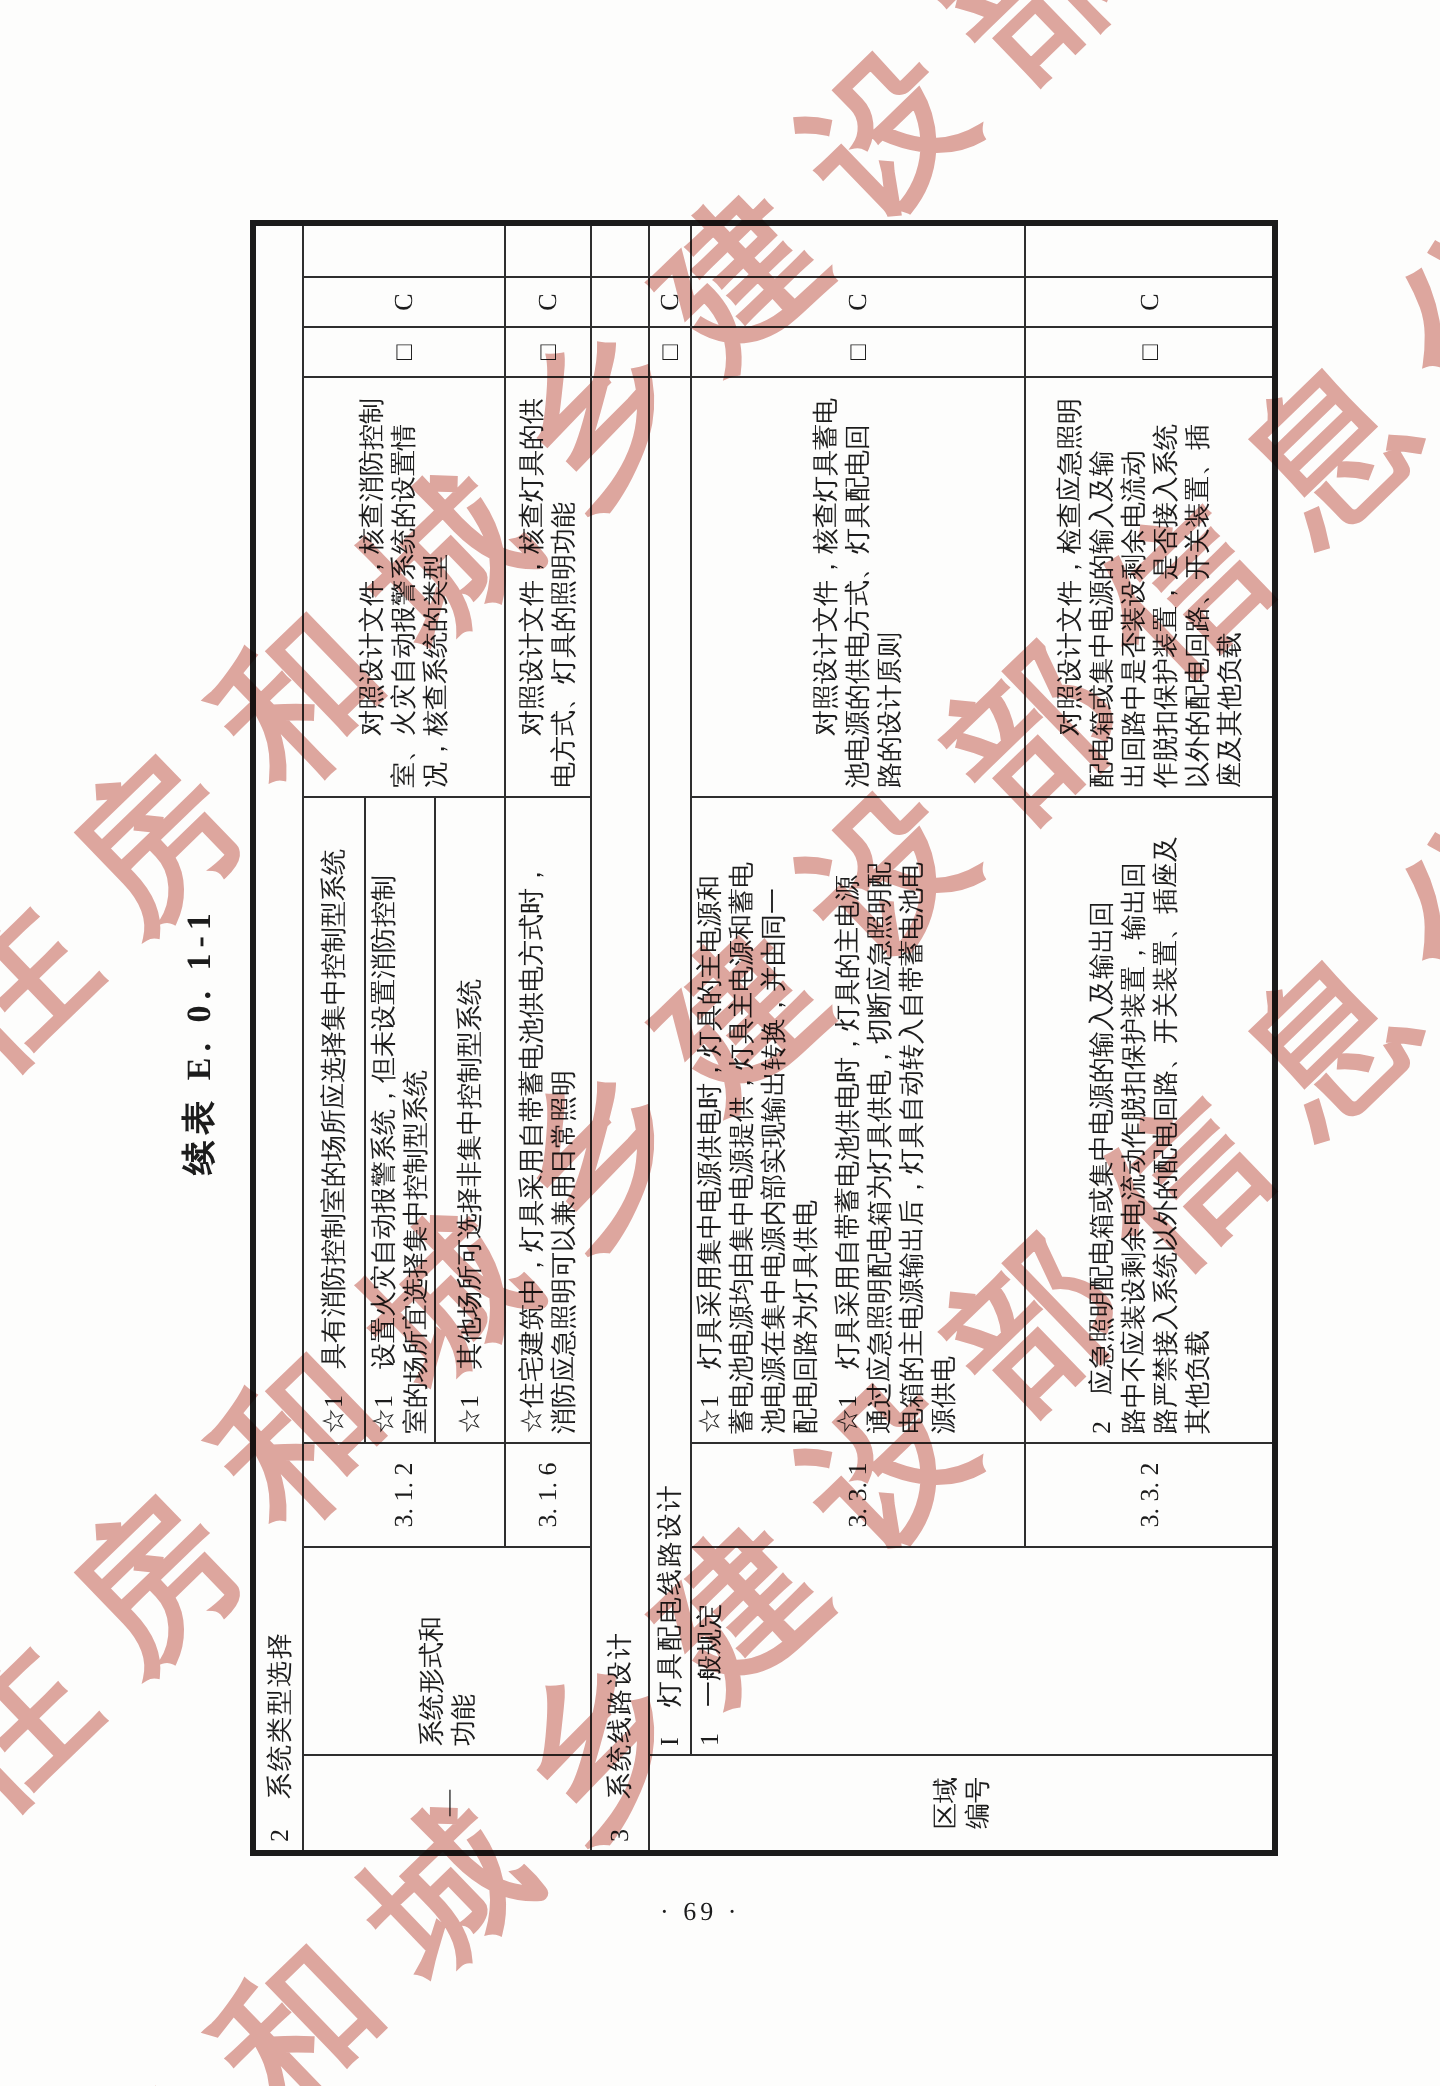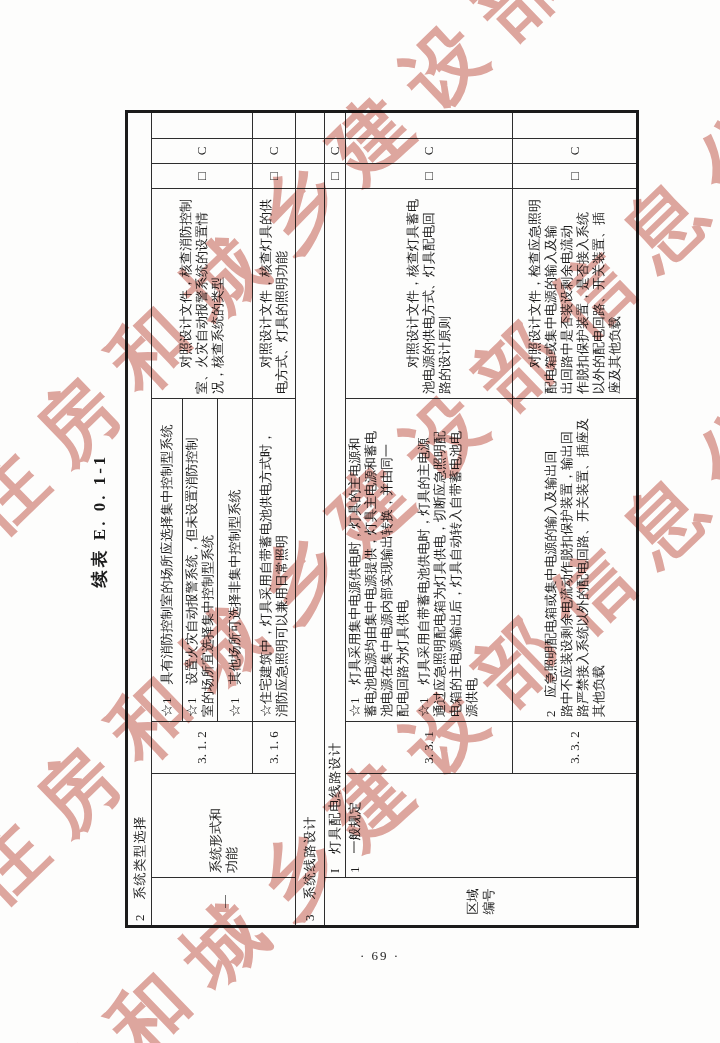--- a/index.html
+++ b/index.html
@@ -31,21 +31,21 @@
   .para + .para{margin-top:5px;}
 
   
   .wm{position:absolute;white-space:nowrap;font-size:78px;font-weight:bold;
       letter-spacing:24px;opacity:.5;transform:rotate(-44deg);transform-origin:0 0;
       pointer-events:none;mix-blend-mode:multiply;}
   #wm1{left:-60px;top:852px;}
   #wm2{left:-60px;top:482px;}
   #wm3{left:-60px;top:1148px;}
 
-  .pageno{position:absolute;left:330px;top:948px;width:100px;text-align:center;
+  .pageno{position:absolute;left:330px;top:948px;width:100px;text-align:left;
           font-size:13px;letter-spacing:2px;}
 </style>
 </head>
 <body>
 
 <div class="page">
 
   <div class="land">
 
     <div class="doc-title">续表 E. 0. 1-1</div>

